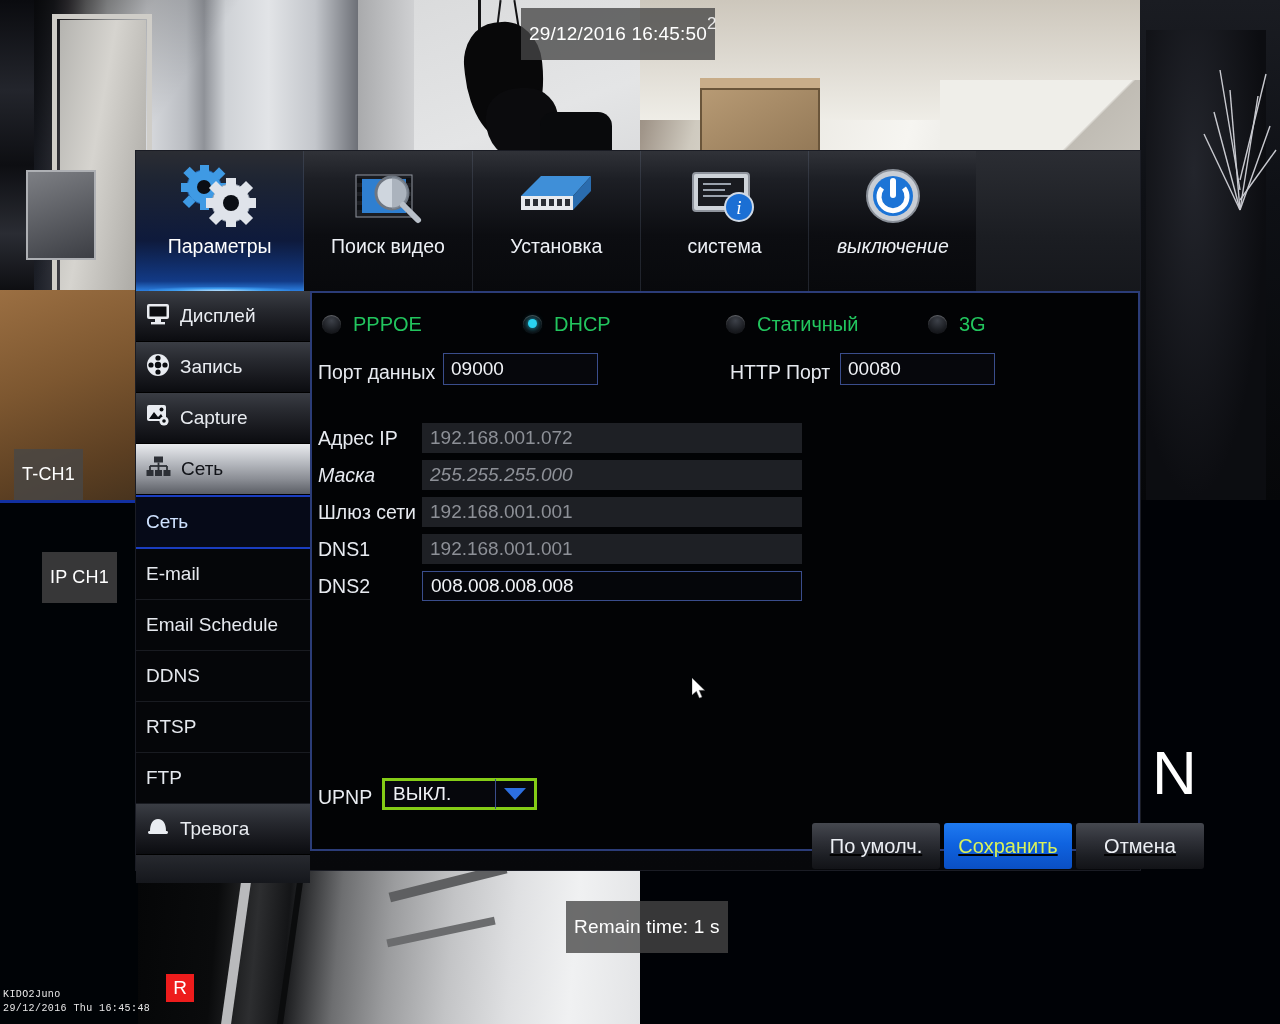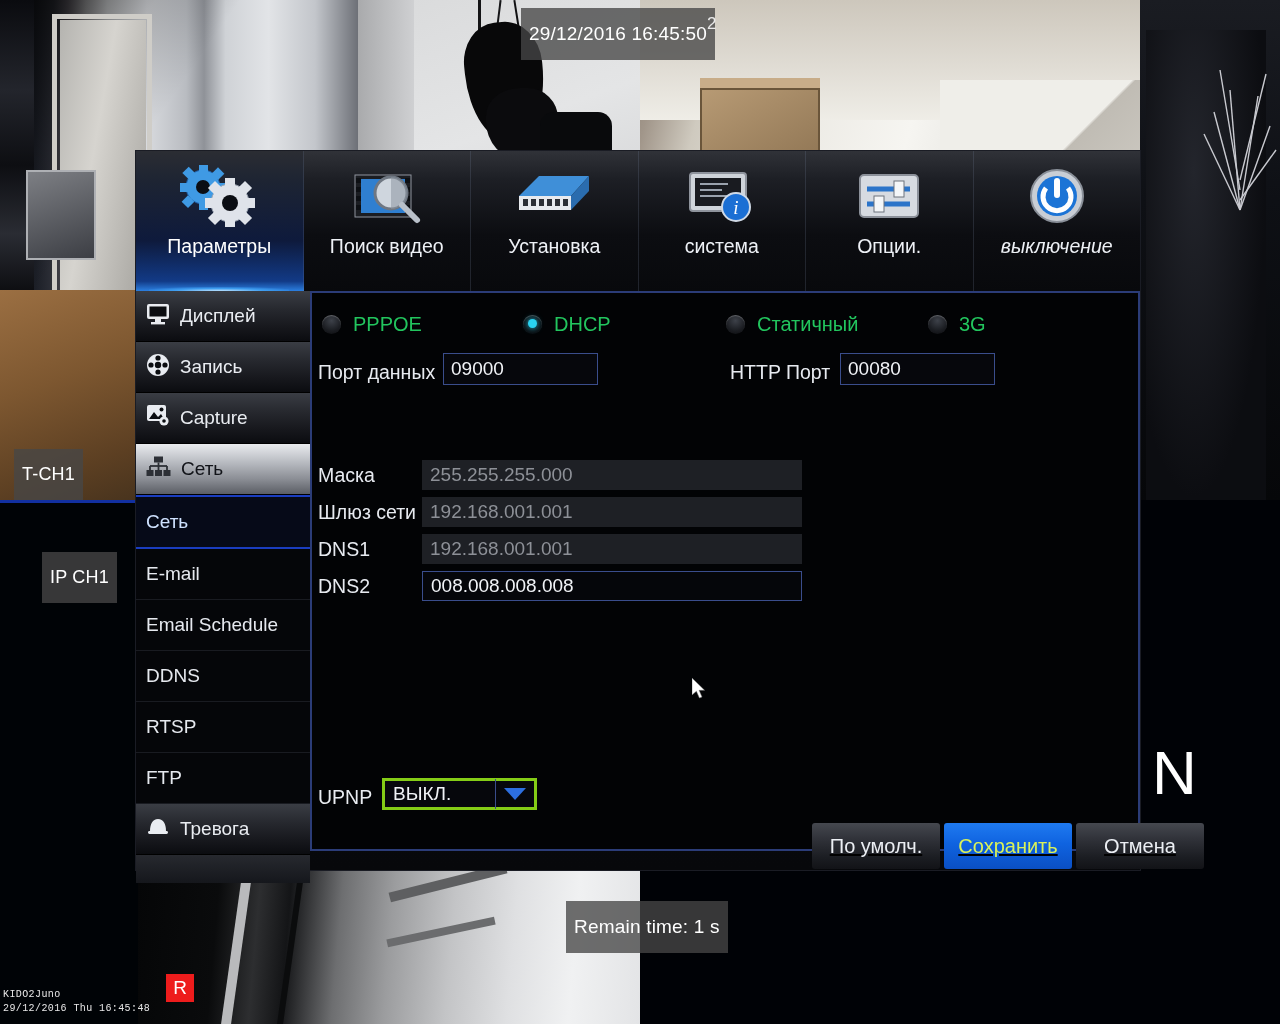--- a/index.html
+++ b/index.html
@@ -358,32 +358,20 @@
               <line x1="16" y1="23" x2="38" y2="23"></line>
             <line x1="16" y1="29" x2="48" y2="29"></line>
           </g>
           <circle cx="52" cy="40" r="14" fill="#1b6fd4" stroke="#cfd9e6" stroke-width="2"></circle>
           <text x="52" y="47" font-size="19" fill="#fff" text-anchor="middle" font-family="Liberation Serif, serif" font-style="italic">i</text>
         </svg>
       </div>
       <div class="lb">система</div>
     </div>
 
-    <div class="topitem">
-      <div class="ic">
-        <svg width="70" height="58" viewBox="0 0 70 58">
-          <rect x="6" y="8" width="58" height="42" rx="4" fill="#d7dbe1" stroke="#8c919a" stroke-width="2"></rect>
-          <line x1="13" y1="22" x2="56" y2="22" stroke="#2b74c9" stroke-width="5"></line>
-          <line x1="13" y1="37" x2="56" y2="37" stroke="#2b74c9" stroke-width="5"></line>
-          <rect x="40" y="14" width="10" height="16" fill="#f4f6f8" stroke="#6d737c"></rect>
-          <rect x="20" y="29" width="10" height="16" fill="#f4f6f8" stroke="#6d737c"></rect>
-        </svg>
-      </div>
-      <div class="lb">Опции.</div>
-    </div>
 
     <div class="topitem">
       <div class="ic">
         <svg width="62" height="60" viewBox="0 0 62 60">
           <circle cx="31" cy="30" r="26" fill="#c9ced5" stroke="#8a9099" stroke-width="2"></circle>
           <circle cx="31" cy="30" r="20" fill="#1c74d6"></circle>
           <rect x="28" y="12" width="6" height="20" rx="3" fill="#fff"></rect>
           <path d="M20 22 a14 14 0 1 0 22 0" fill="none" stroke="#fff" stroke-width="5"></path>
         </svg>
       </div>
@@ -502,21 +490,25 @@
       </div>
     </div>
 
     <div class="portrow">
       <div class="plabel" style="left:0;">Порт данных</div>
       <div class="pinput" style="left:125px;width:155px;">09000</div>
       <div class="plabel" style="left:412px;">HTTP Порт</div>
       <div class="pinput" style="left:522px;width:155px;">00080</div>
     </div>
 
-    <div class="fieldrow" style="top:167px;">
+    <div class="fieldrow" style="top:130px;">
+      <div class="flabel">Адрес IP</div>
+      <div class="fval">192.168.001.072</div>
+    </div>
+    <div class="fieldrow" style="top:167px;font-style:italic;">
       <div class="flabel">Маска</div>
       <div class="fval">255.255.255.000</div>
     </div>
     <div class="fieldrow" style="top:204px;">
       <div class="flabel">Шлюз сети</div>
       <div class="fval">192.168.001.001</div>
     </div>
     <div class="fieldrow" style="top:241px;">
       <div class="flabel">DNS1</div>
       <div class="fval">192.168.001.001</div>

